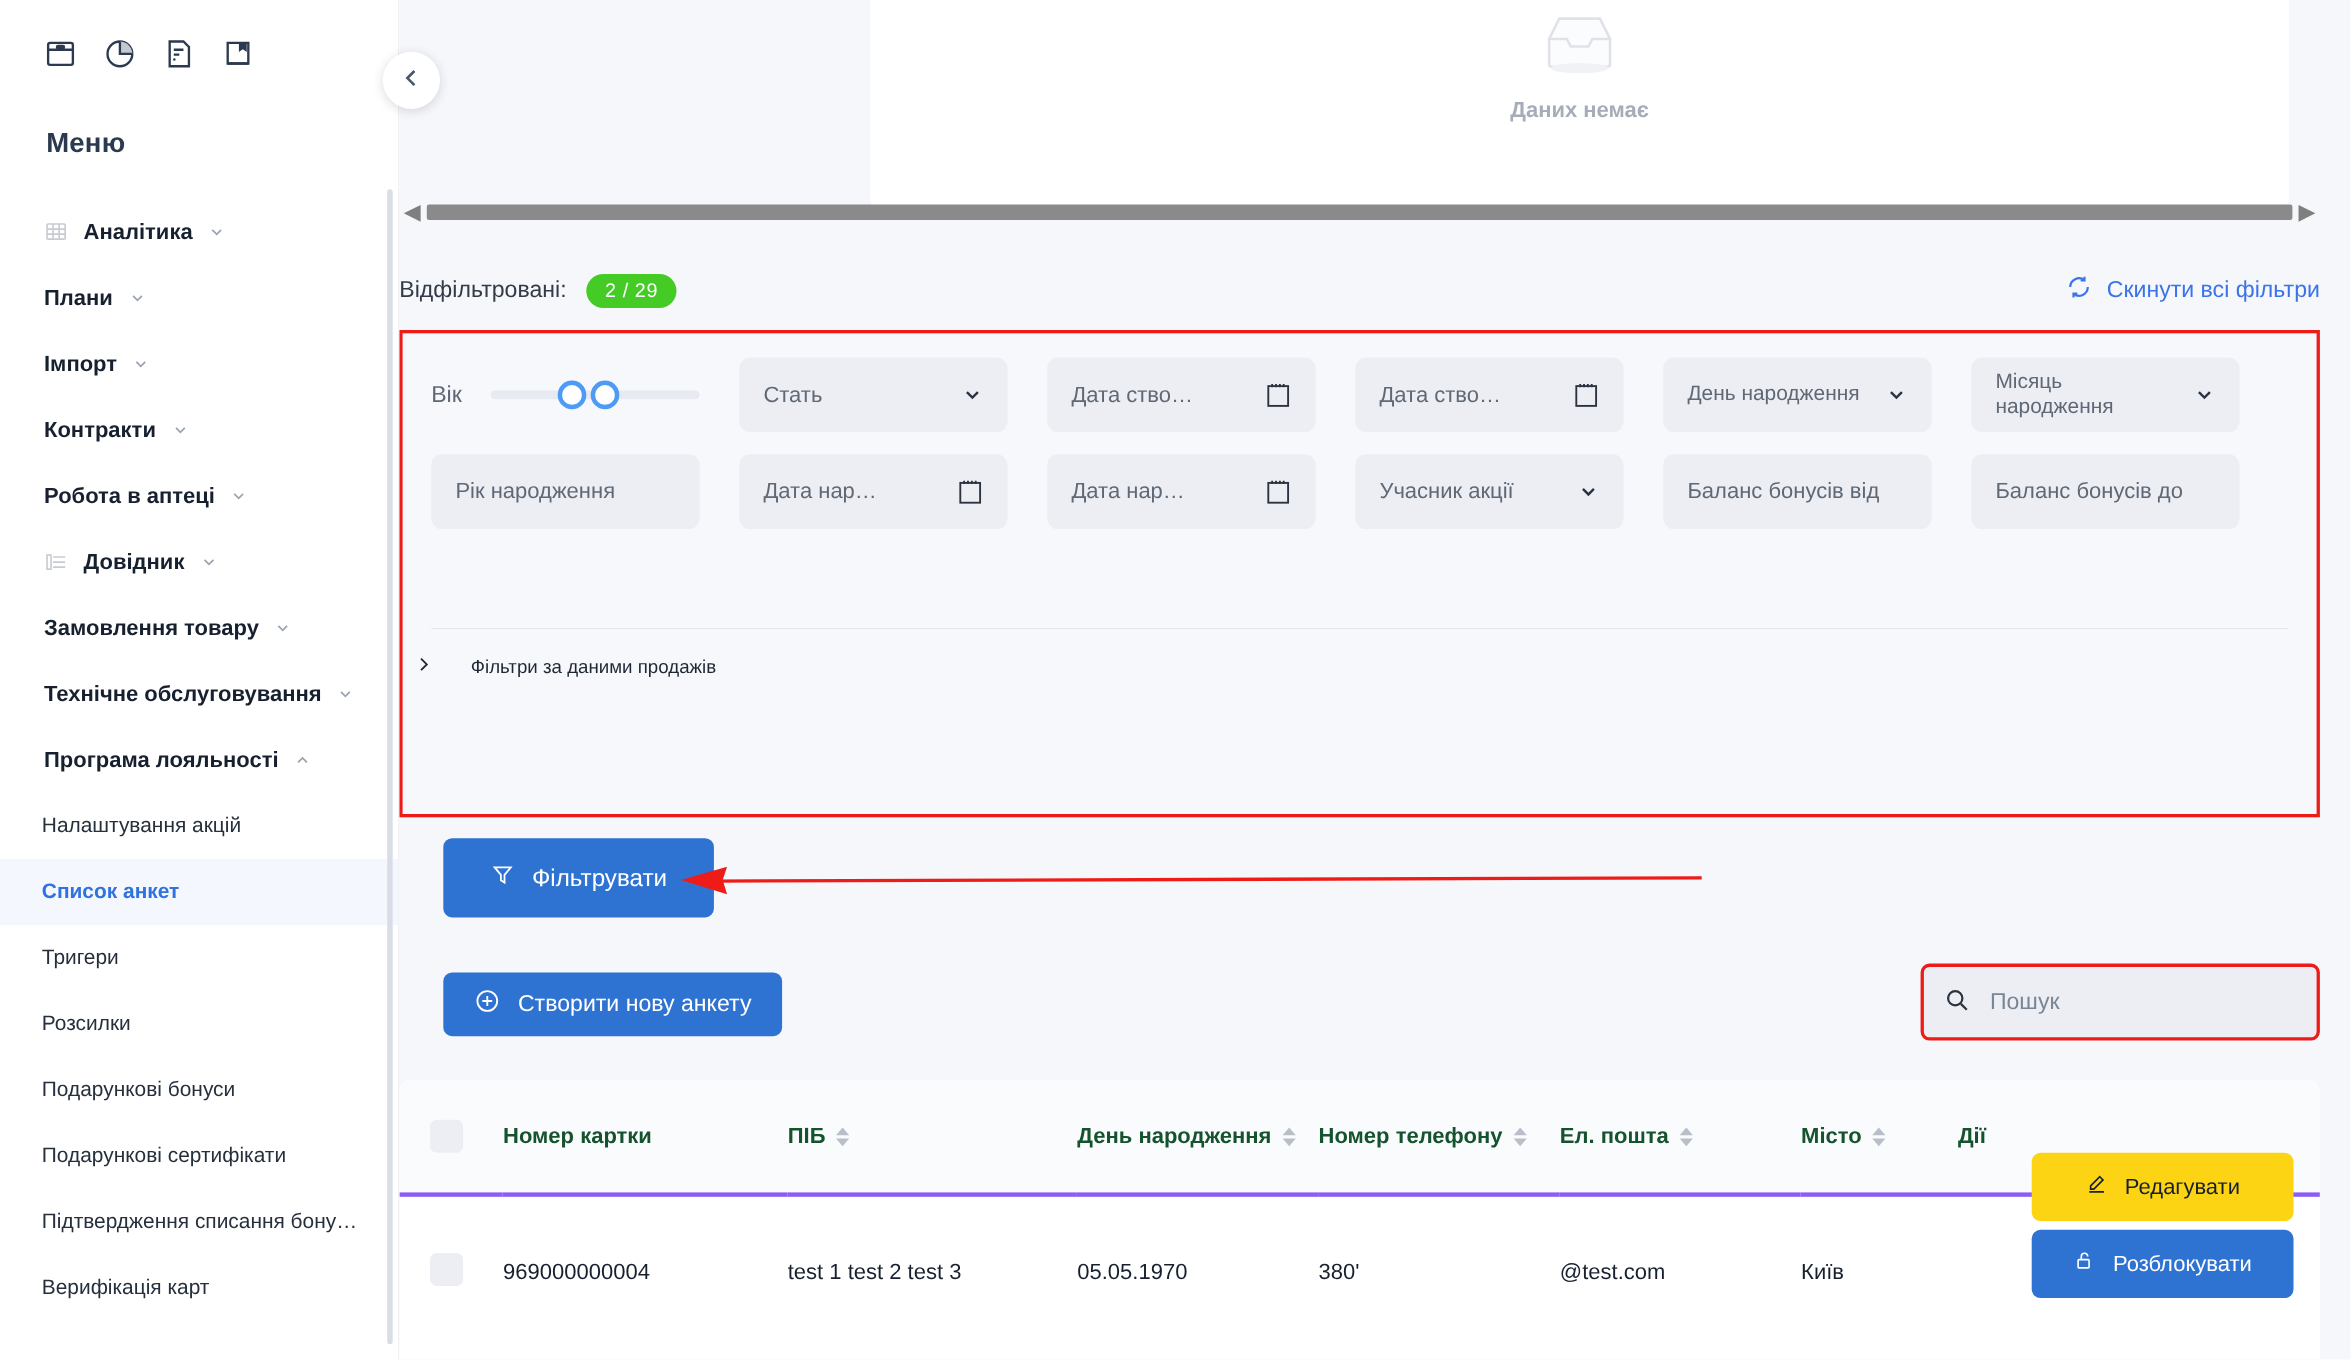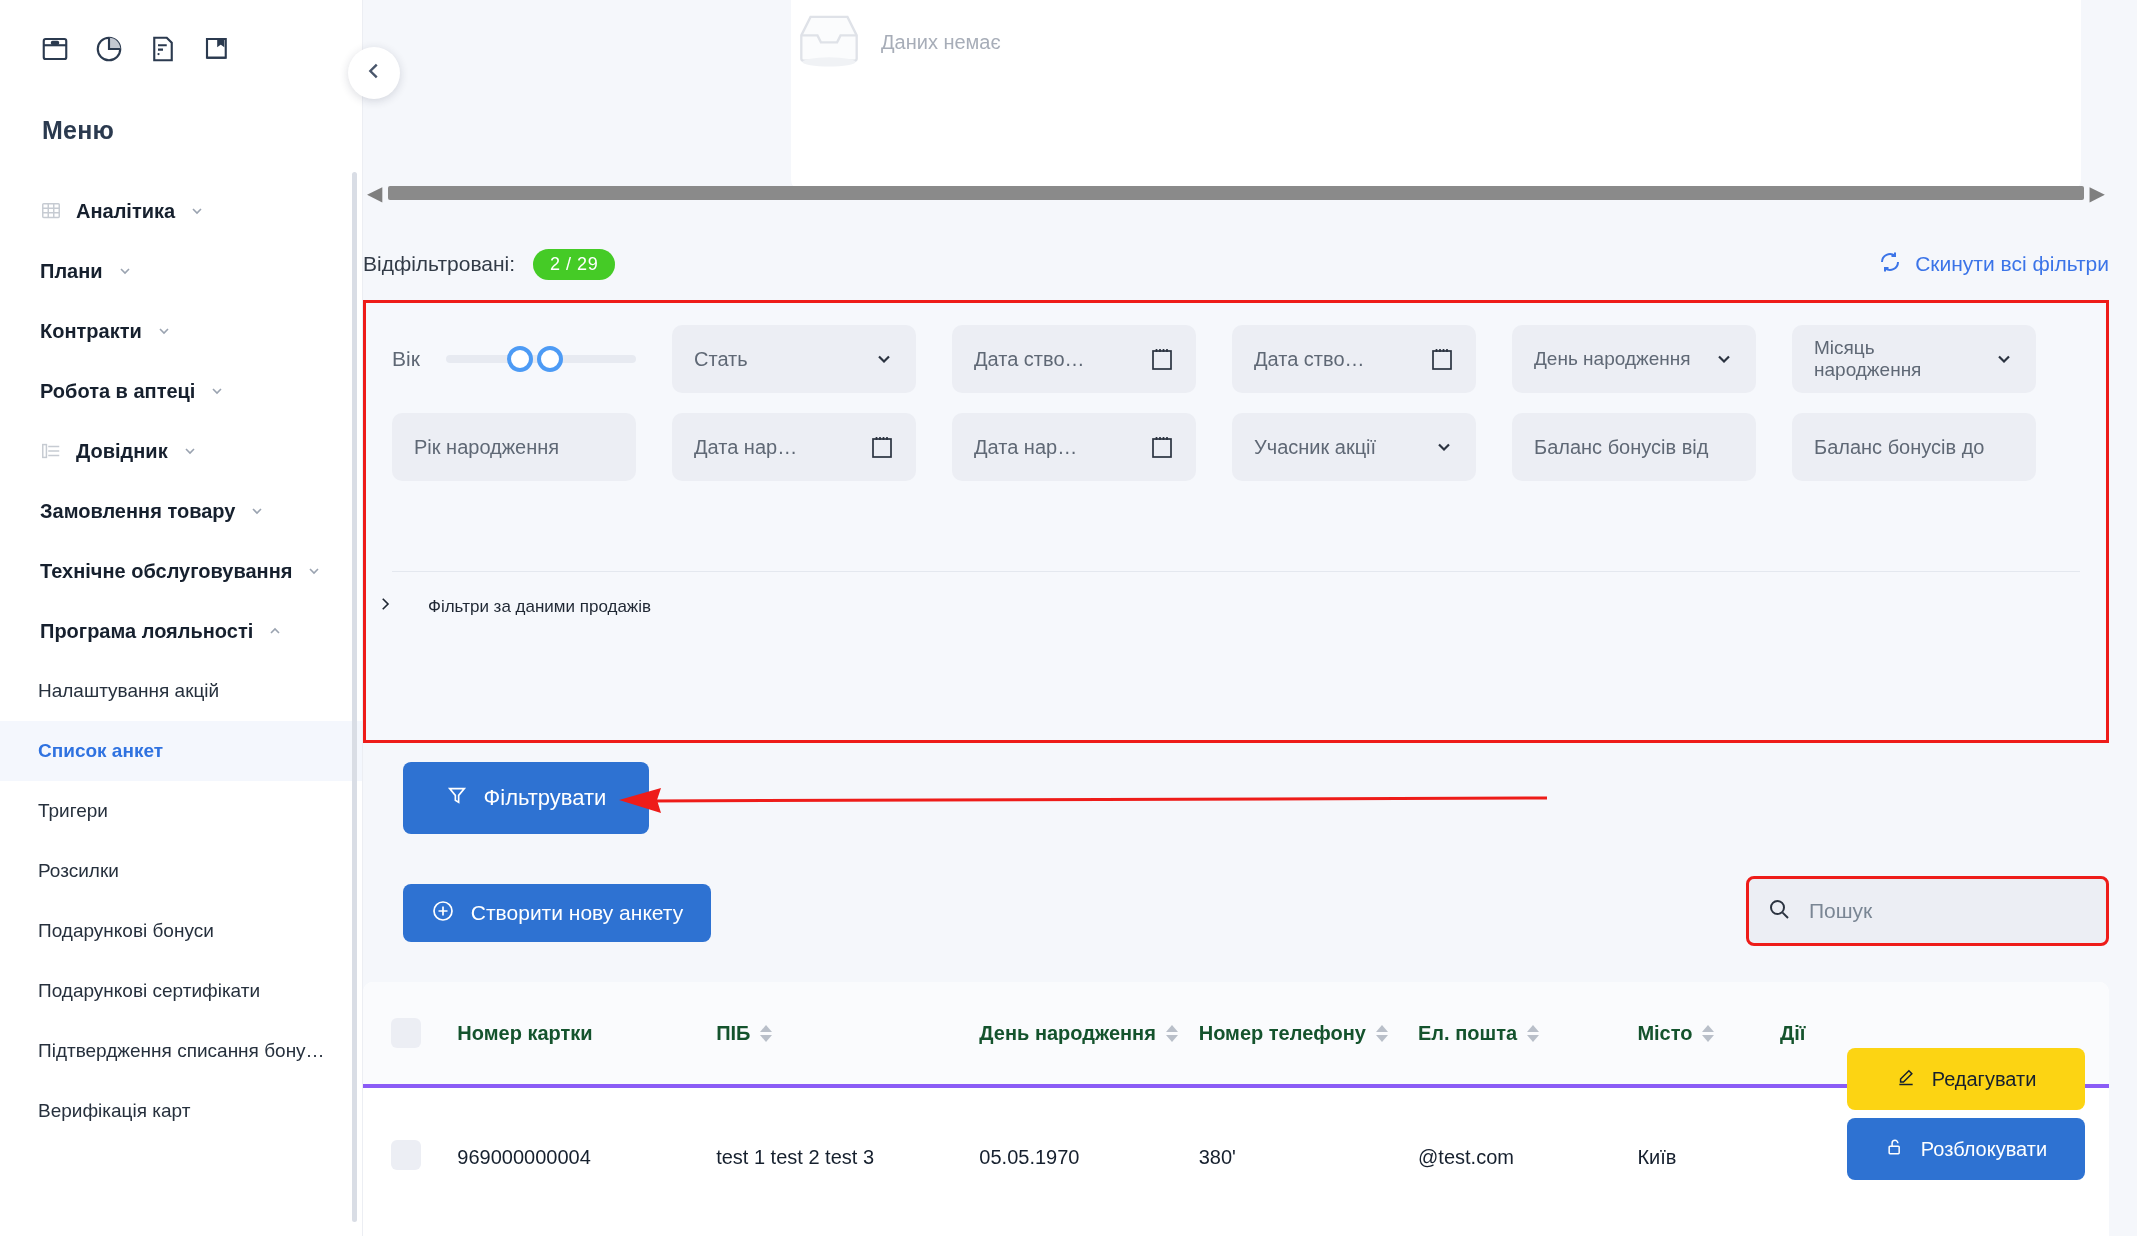--- a/index.html
+++ b/index.html
@@ -118,21 +118,21 @@
     margin: 0 28px 0 428px;
     position: absolute;
     left: 0; right: 28px; top: -140px;
     height: 330px;
     background: #ffffff;
     border-radius: 10px;
   }
   .empty-wrap {
     position: absolute;
     left: 0; right: 0; top: 150px;
-    display: flex; align-items: center; gap: 14px;
+    display: flex; flex-direction: column; align-items: center; gap: 14px; font-weight: bold;
   }
   .empty-text { color: #a7adb8; font-size: 20px; }
 
   .hscroll-row {
     position: absolute;
     left: 0; right: 28px; top: 180px;
     height: 26px;
     display: flex;
     align-items: center;
     gap: 6px;
@@ -439,20 +439,28 @@
 
       <div class="nav-item">
         <span class="nav-label">Плани</span>
         <span class="caret">
           <svg width="16" height="16" viewBox="0 0 24 24" fill="none" stroke="#9aa3b0" stroke-width="2.4">
               <path d="M6 9l6 6 6-6"></path>
             </svg>
         </span>
       </div>
 
+      <div class="nav-item">
+        <span class="nav-label">Імпорт</span>
+        <span class="caret">
+          <svg width="16" height="16" viewBox="0 0 24 24" fill="none" stroke="#9aa3b0" stroke-width="2.4">
+              <path d="M6 9l6 6 6-6"></path>
+            </svg>
+        </span>
+      </div>
 
       <div class="nav-item">
         <span class="nav-label">Контракти</span>
         <span class="caret">
           <svg width="16" height="16" viewBox="0 0 24 24" fill="none" stroke="#9aa3b0" stroke-width="2.4">
               <path d="M6 9l6 6 6-6"></path>
             </svg>
         </span>
       </div>
 

